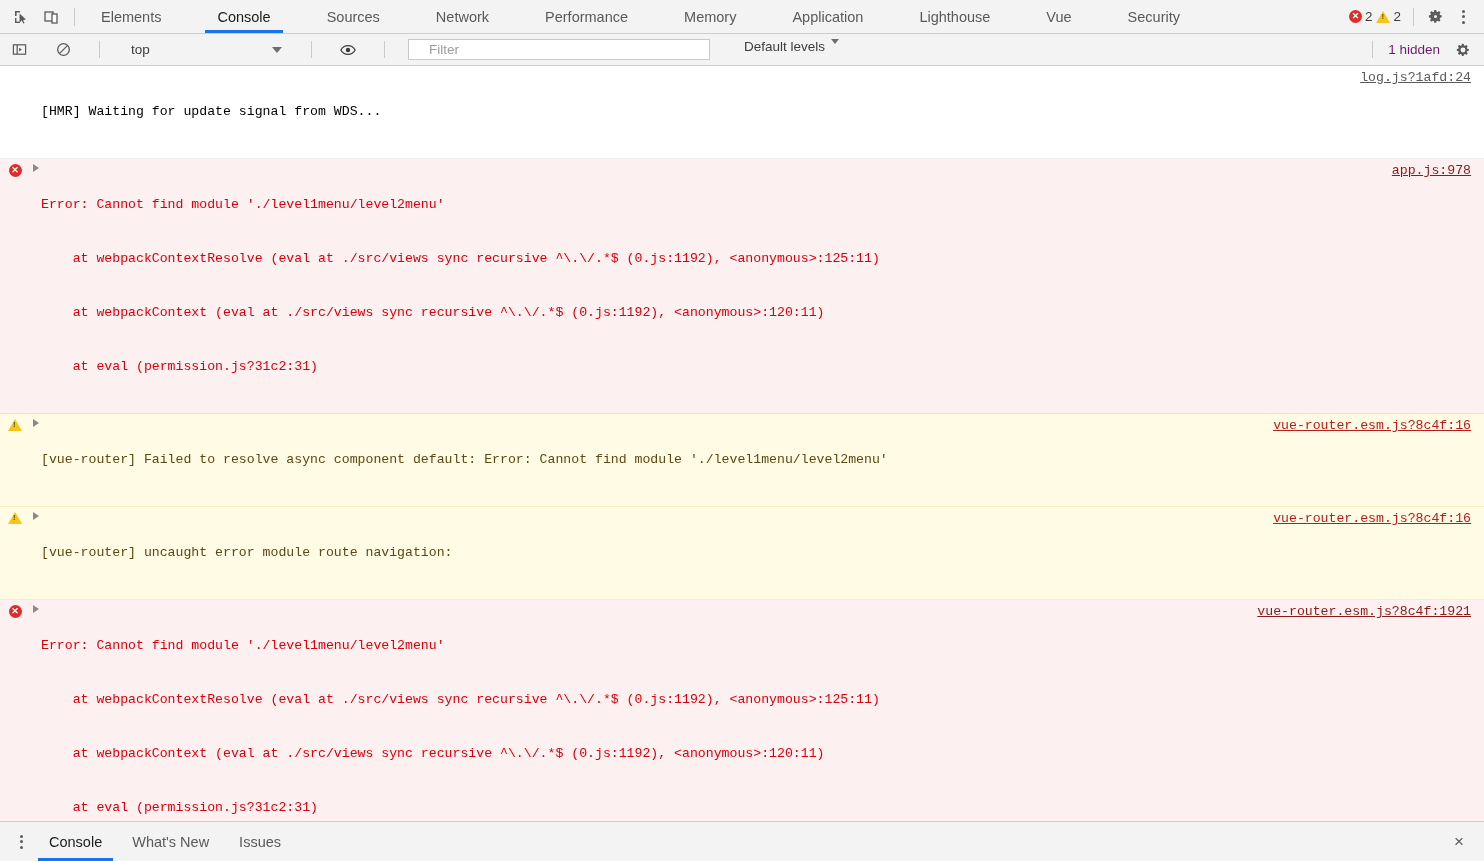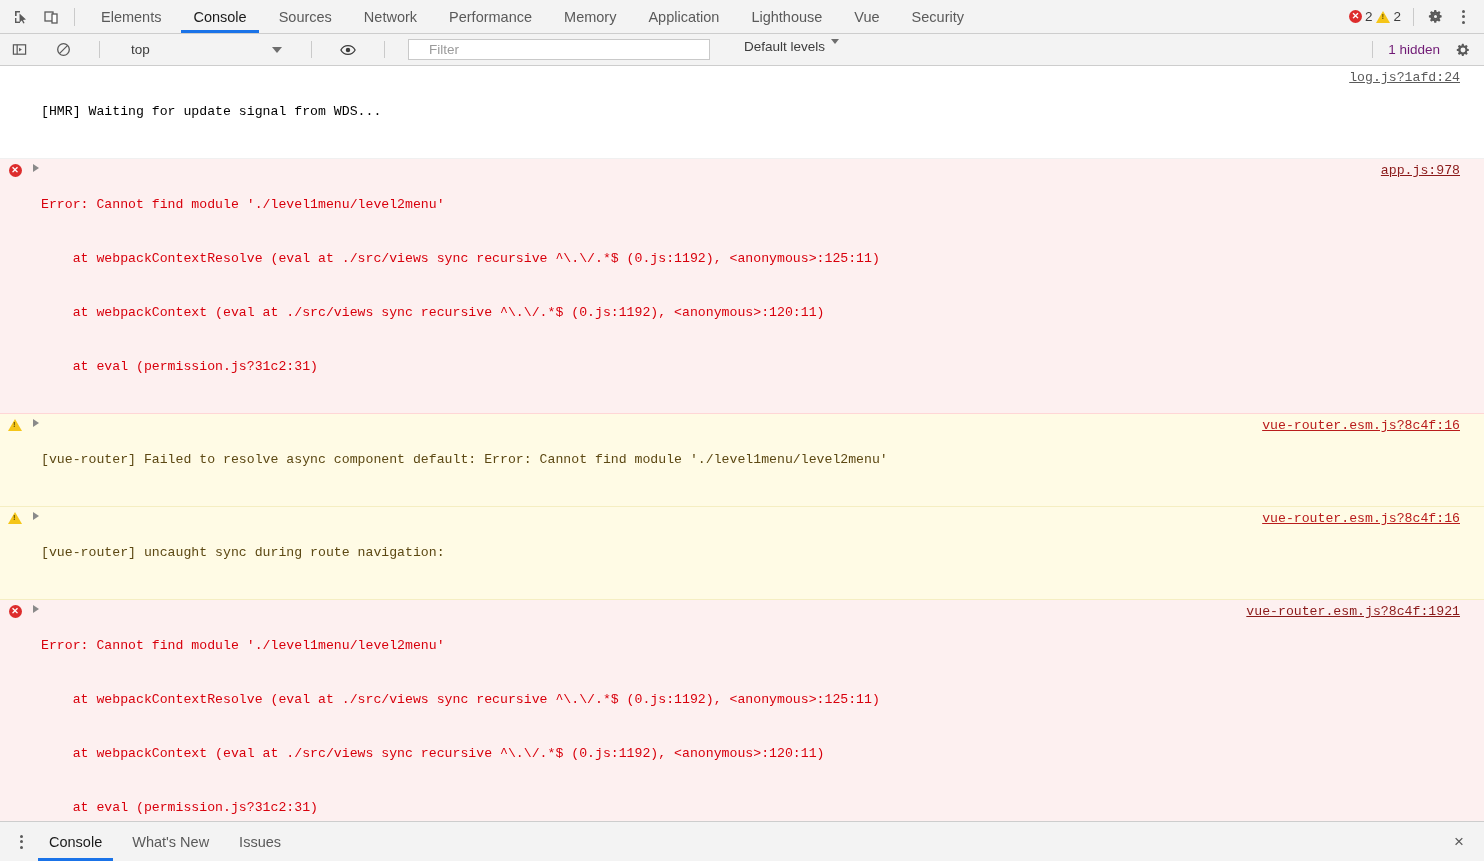--- a/index.html
+++ b/index.html
@@ -35,20 +35,21 @@
     display: flex; align-items: center; justify-content: center;
     cursor: pointer;
   }
   .tb-sep {
     width: 1px; height: 18px; background: #cacaca;
     align-self: center; margin: 0 6px;
   }
   .tabs {
     display: flex; align-items: stretch;
     flex: 0 0 auto;
+    gap: 24px;
   }
   .tab {
     padding: 0 16px;
     display: flex; align-items: center;
     font-size: 14.5px; color: #5a5a5a;
     cursor: pointer; position: relative;
     white-space: nowrap;
   }
   .tab.active { color: #1a1a1a; }
   .tab.active::after {
@@ -192,21 +193,21 @@
     cursor: pointer;
   }
   .msg-body {
     flex: 1;
     white-space: pre-wrap;
     padding-right: 24px;
     overflow: hidden;
   }
   .msg-body .line { display: block; }
   .msg-src {
-    position: absolute; right: 24px; top: 3px;
+    position: absolute; right: 13px; top: 3px;
     font-family: "Liberation Mono", "DejaVu Sans Mono", monospace;
     font-size: 13.2px;
     color: #5a5a5a;
     text-decoration: underline;
     cursor: pointer;
   }
   .msg.error .msg-src { color: #8b1a1a; }
   .msg.warn .msg-src { color: #b91c1c; }
   .fill { flex: 1; background: #fff; }
 
@@ -426,21 +427,21 @@
     </div>
 
     <div class="msg warn">
       <div class="msg-gutter">
         <span class="icon-warn-tri"></span>
       </div>
       <div class="msg-disclosure">
         <span class="tri-right"></span>
       </div>
       <div class="msg-body">
-        <span class="line">[vue-router] uncaught sync during route navigation:</span>
+        <span class="line">[vue-router] uncaught error module route navigation:</span>
       </div>
       <div class="msg-src">vue-router.esm.js?8c4f:16</div>
     </div>
 
     <div class="msg error">
       <div class="msg-gutter">
         <span class="icon-err-circle">✕</span>
       </div>
       <div class="msg-disclosure">
         <span class="tri-right"></span>

